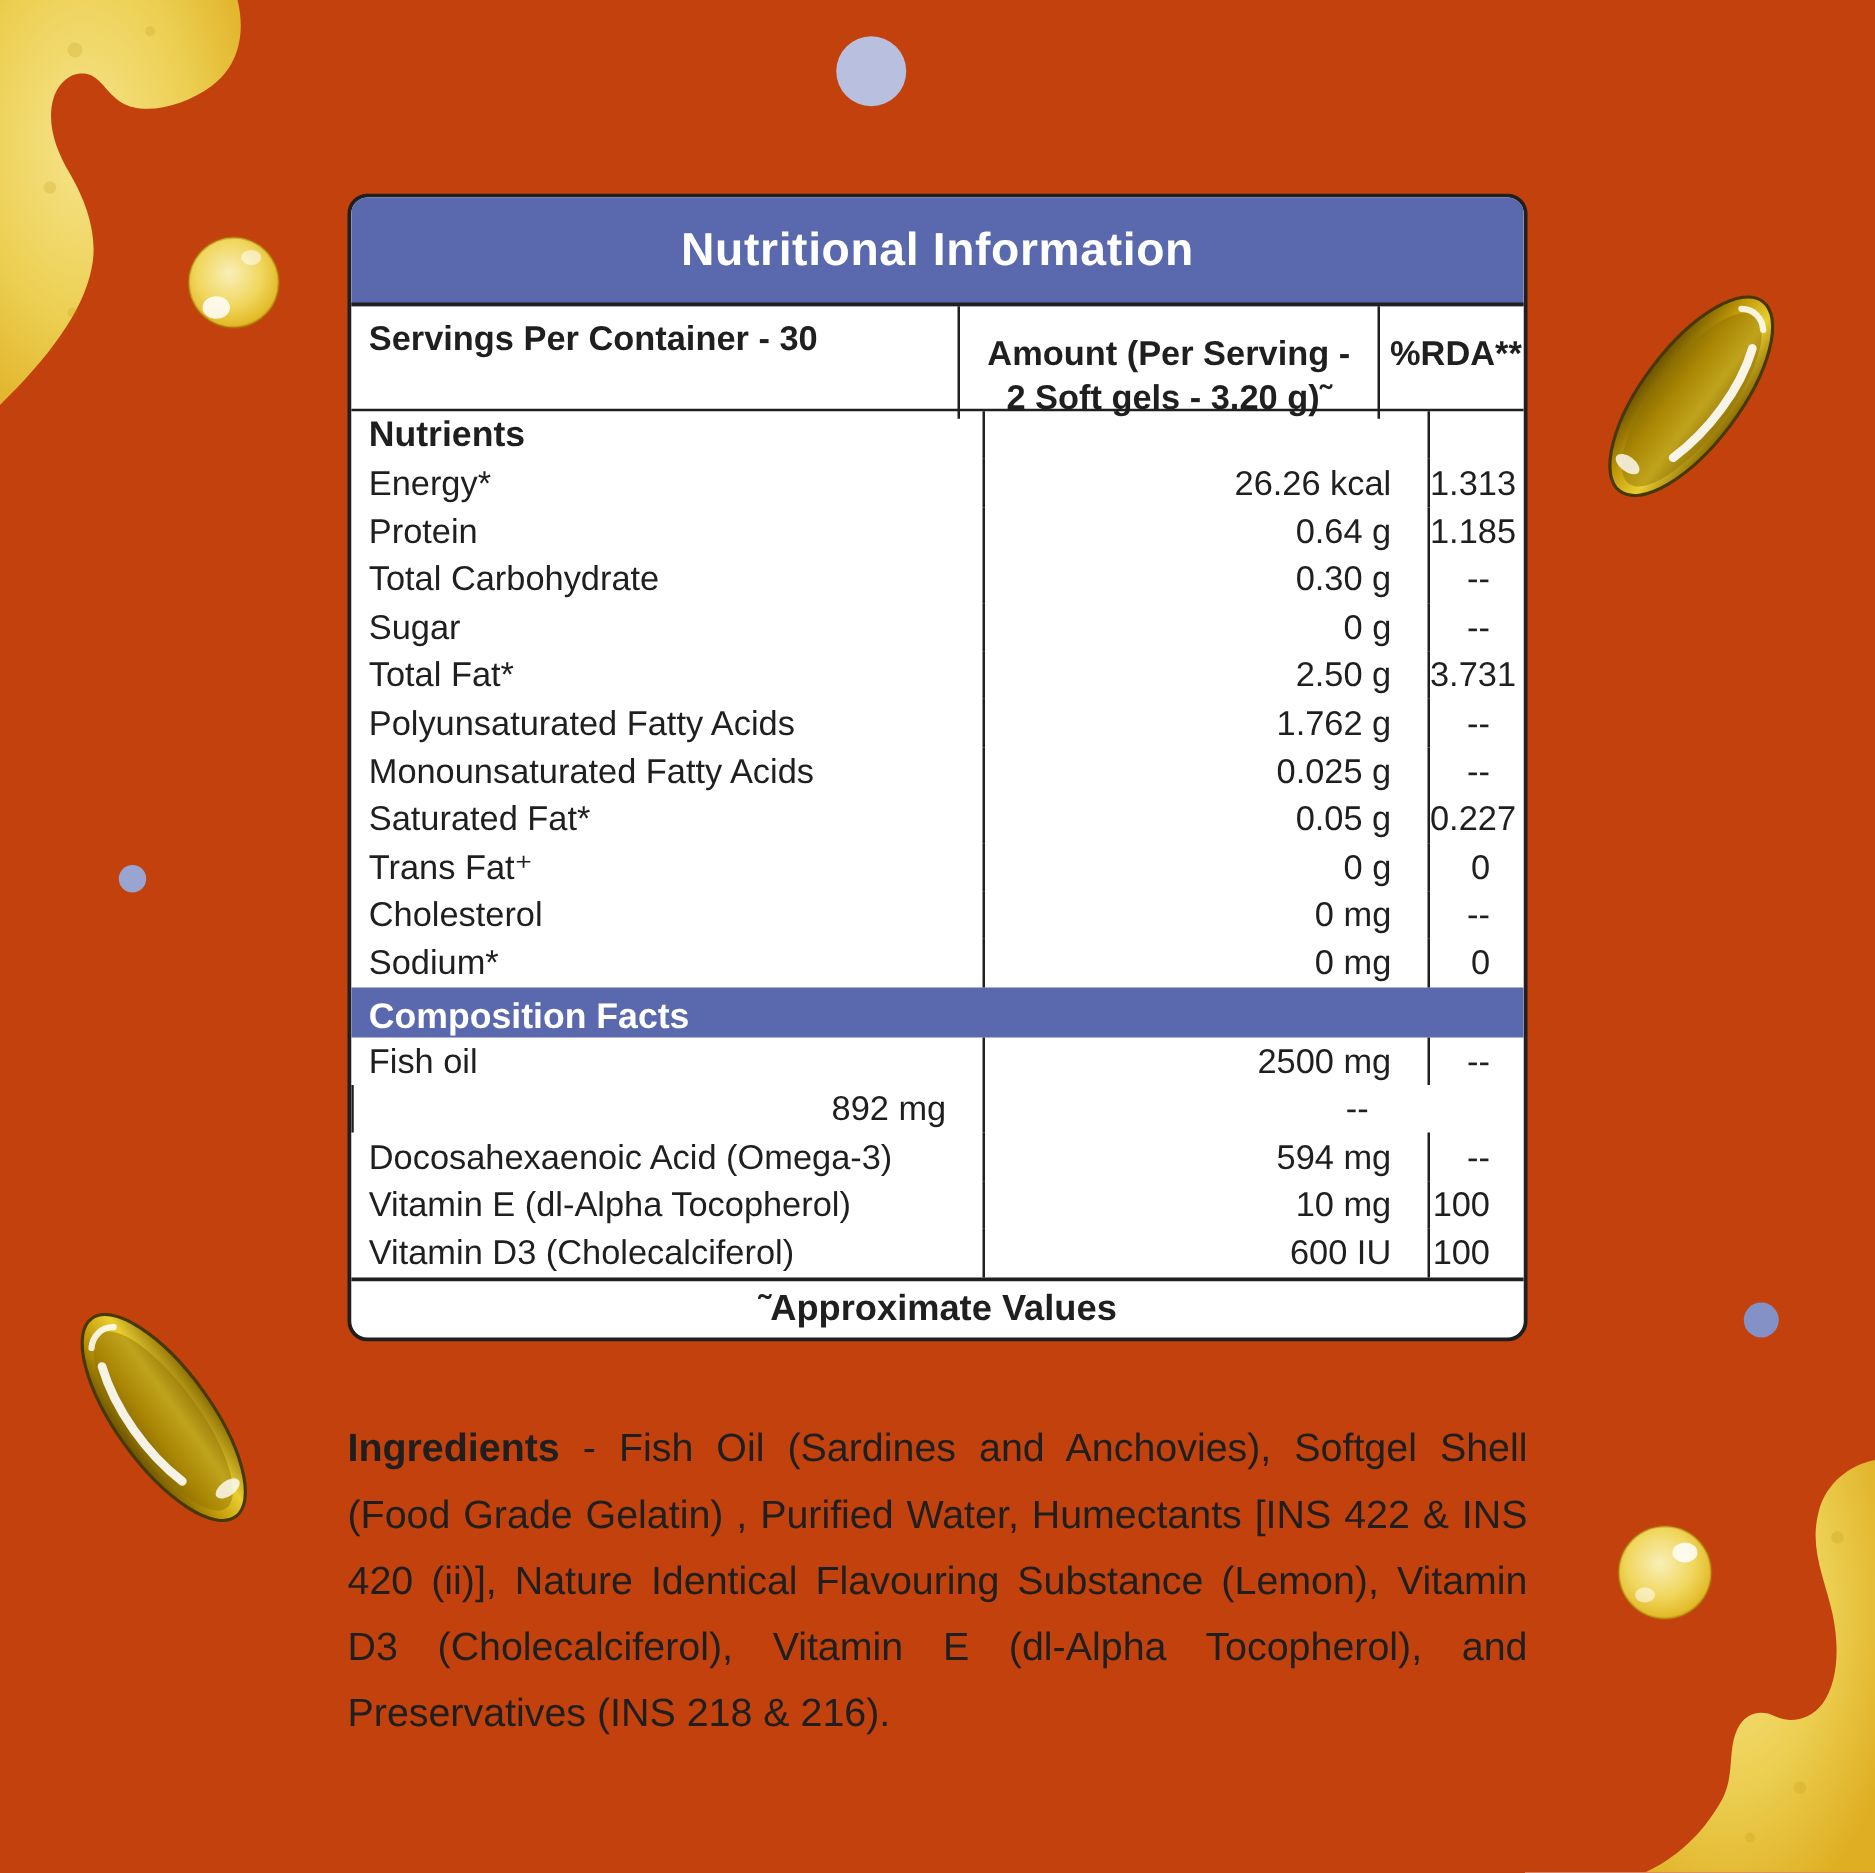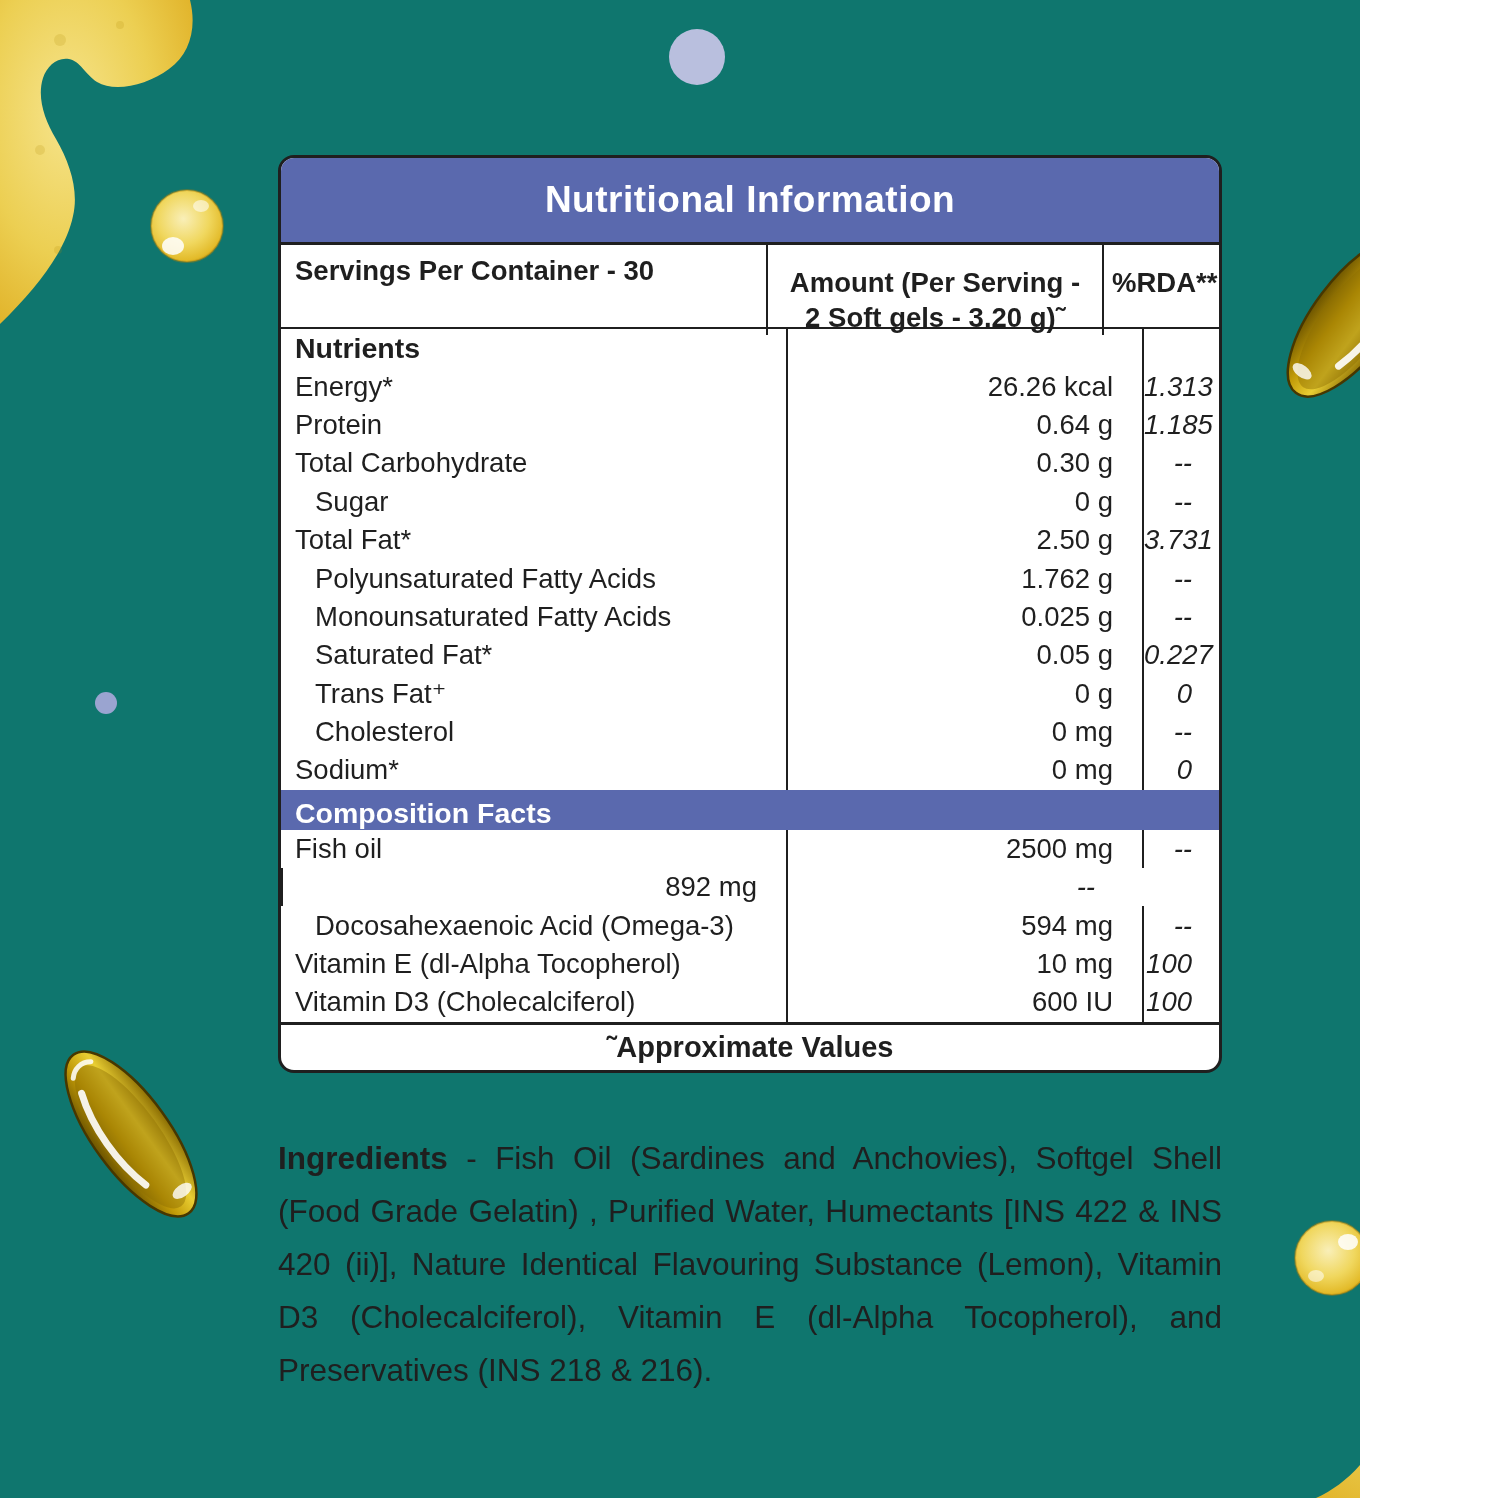--- a/index.html
+++ b/index.html
@@ -4,21 +4,21 @@
 <style>
   :root{
     --blue:#5a69ae;
     --ink:#1f1f1f;
     --lav-large:#b9bfde;
     --lav-small:#9aa4d0;
     --lav-medium:#8491c6;
   }
   html,body{margin:0;padding:0;}
   body{font-family:"Liberation Sans","DejaVu Sans",sans-serif;background:#ffffff;}
-  .page{position:relative;width:1360px;height:1498px;background:#0f766e;overflow:hidden;}
+  .page{position:relative;width:1500px;height:1498px;background:#c2410c;overflow:hidden;}
 
   
   .decor{position:absolute;left:0;top:0;width:1500px;height:1498px;pointer-events:none;}
 
   
   .label-table{
     position:absolute;left:278px;top:155px;width:944px;
     box-sizing:border-box;background:#ffffff;
     border:3px solid var(--ink);border-radius:16px;overflow:hidden;
     color:var(--ink);
@@ -32,23 +32,23 @@
   .grid-row{display:grid;grid-template-columns:485px 336px 1fr;}
   .head-row{height:82px;border-bottom:2.5px solid var(--ink);font-weight:bold;font-size:27.5px;}
   .head-cell{box-sizing:border-box;}
   .head-servings{padding:10px 6px 0 14px;}
   .head-amount{border-left:2.5px solid var(--ink);text-align:center;padding-top:20px;line-height:35px;}
   .head-rda{border-left:2.5px solid var(--ink);padding:22px 4px 0 8px;}
 
   .trow{display:grid;grid-template-columns:485px 336px 1fr;height:38.4px;font-size:27.5px;align-items:center;gap:20px;}
   .cell{box-sizing:border-box;height:100%;display:flex;align-items:center;}
   .cell.name{padding-left:14px;}
-  .cell.name.indent{padding-left:34px;}
+  .cell.name.indent{padding-left:14px;}
   .cell.amount{border-left:2.5px solid var(--ink);justify-content:flex-end;padding-right:9px;}
-  .cell.rda{border-left:2.5px solid var(--ink);justify-content:flex-end;padding-right:27px;font-style:italic;}
+  .cell.rda{border-left:2.5px solid var(--ink);justify-content:flex-end;padding-right:27px;}
   .trow.heading .cell.name{font-weight:bold;font-size:28.5px;}
 
   .comp-bar{
     height:40px;background:var(--blue);color:#ffffff;
     display:flex;align-items:flex-end;padding-left:14px;
     font-size:28.5px;font-weight:bold;
   }
   .foot-row{
     border-top:3px solid var(--ink);height:45px;
     display:flex;align-items:center;justify-content:center;

